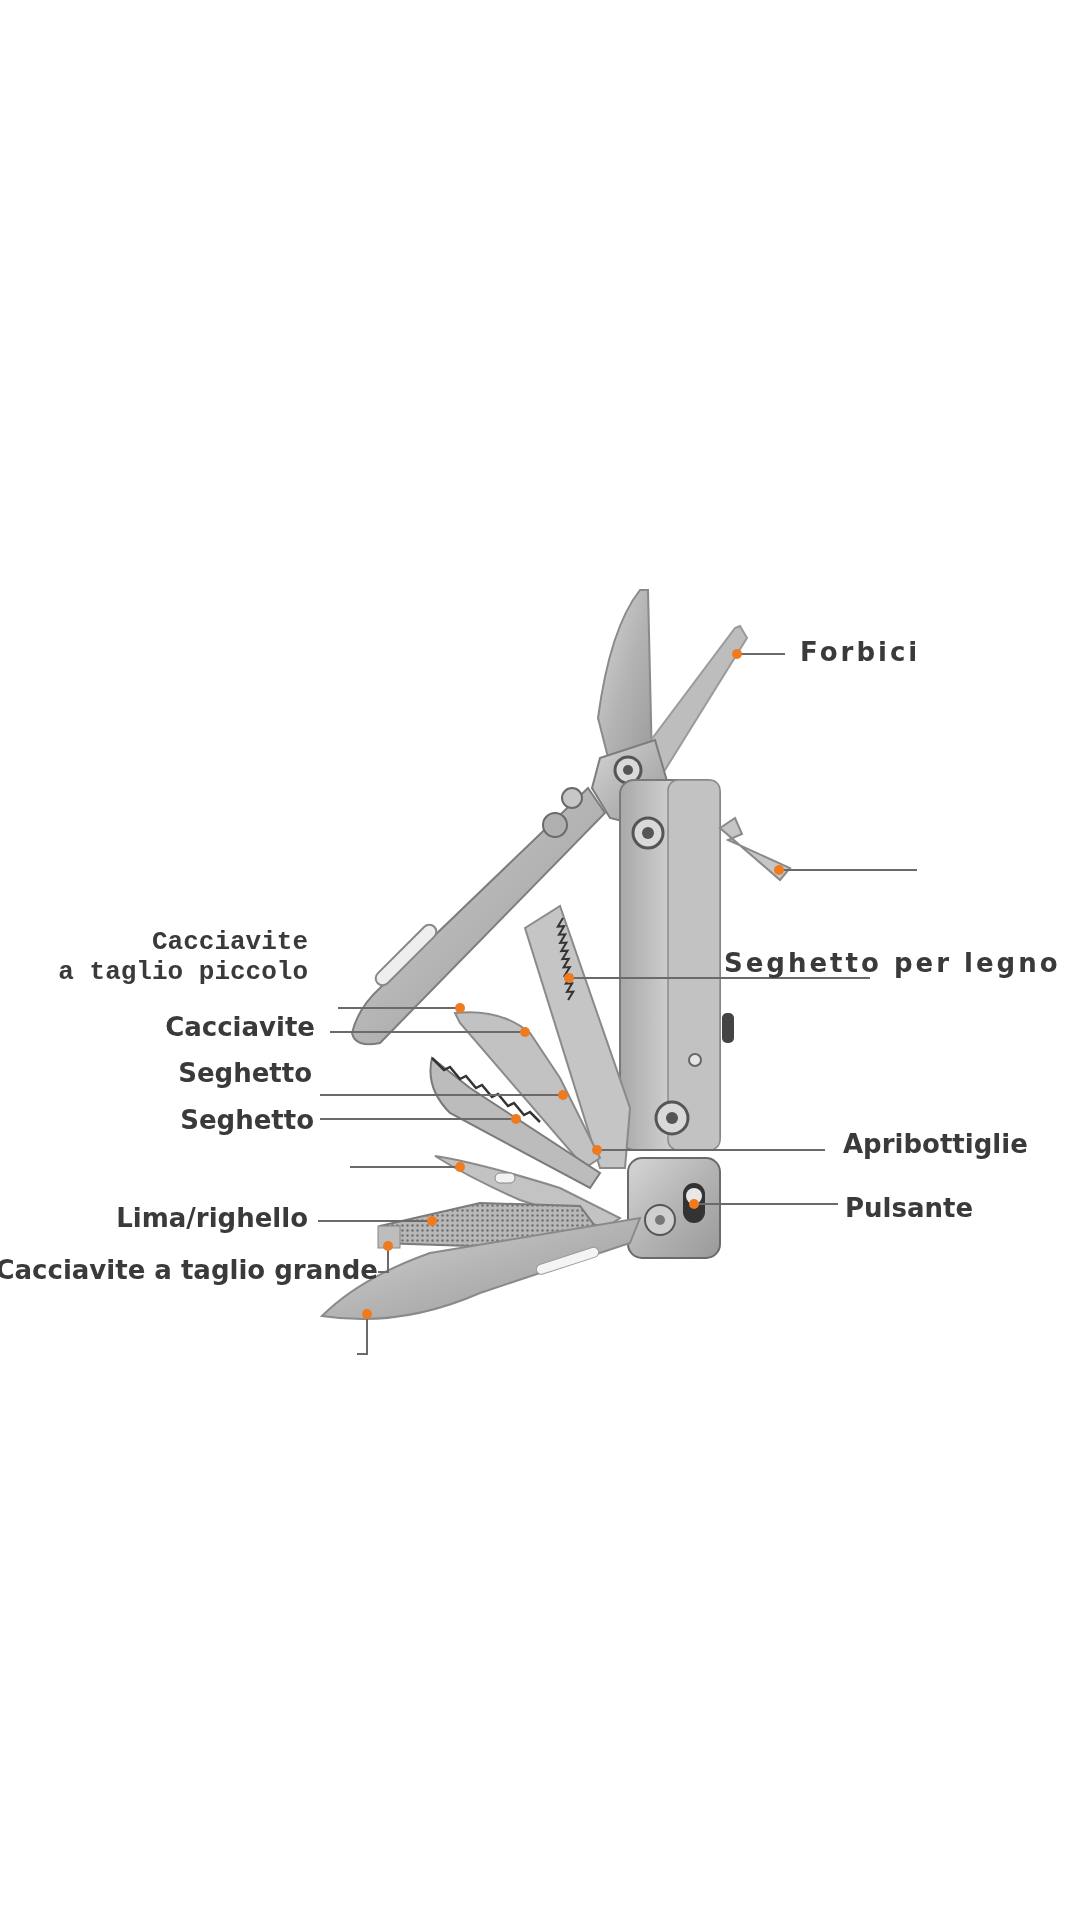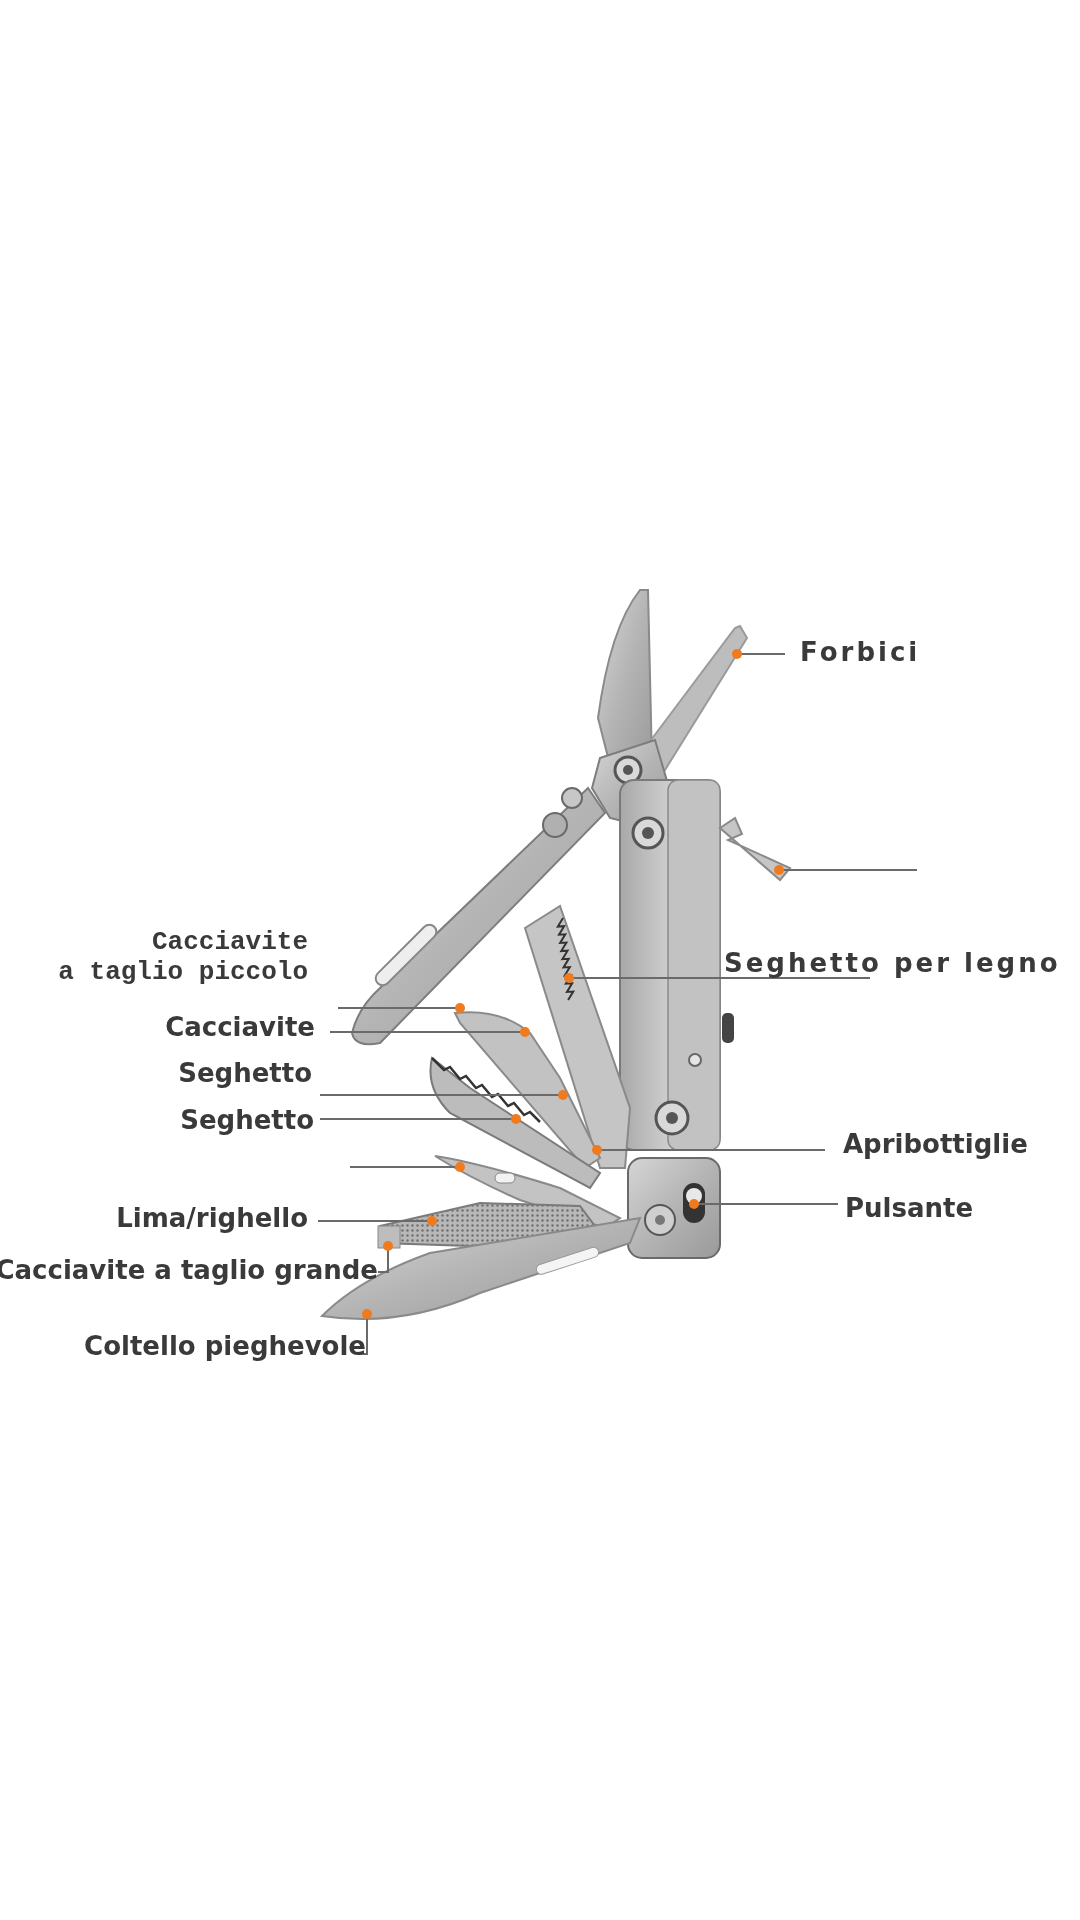--- a/index.html
+++ b/index.html
@@ -138,15 +138,14 @@
 
 <div class="label right" style="right:772px; top:900px;font-family:Liberation Mono, monospace;">
   <div>Cacciavite</div>
   <div>a taglio piccolo</div>
 </div>
 <div class="label right" style="right:765px; top:985px;">Cacciavite</div>
 <div class="label right" style="right:768px; top:1031px;">Seghetto</div>
 <div class="label right" style="right:766px; top:1078px;">Seghetto</div>
 <div class="label right" style="right:772px; top:1176px;">Lima/righello</div>
 <div class="label right" style="right:702px; top:1228px;">Cacciavite a taglio grande</div>
-<div class="label right" style="right:714px; top:1304px;">Coltello pieghevole</div>
 
 </div>
 
 </body></html>

